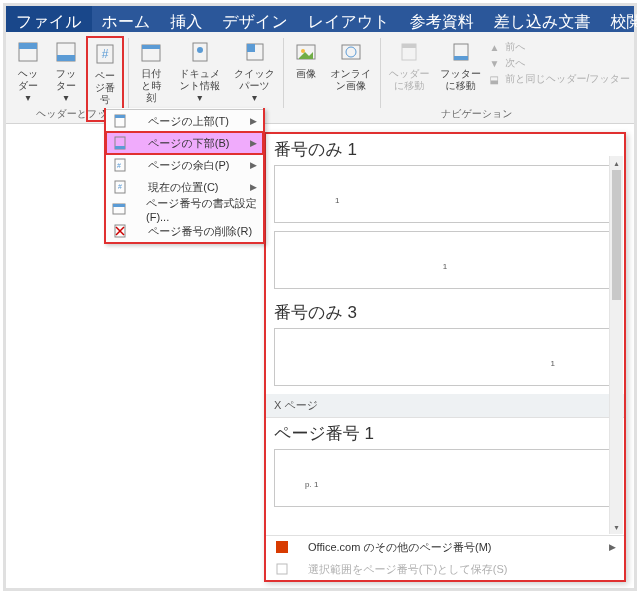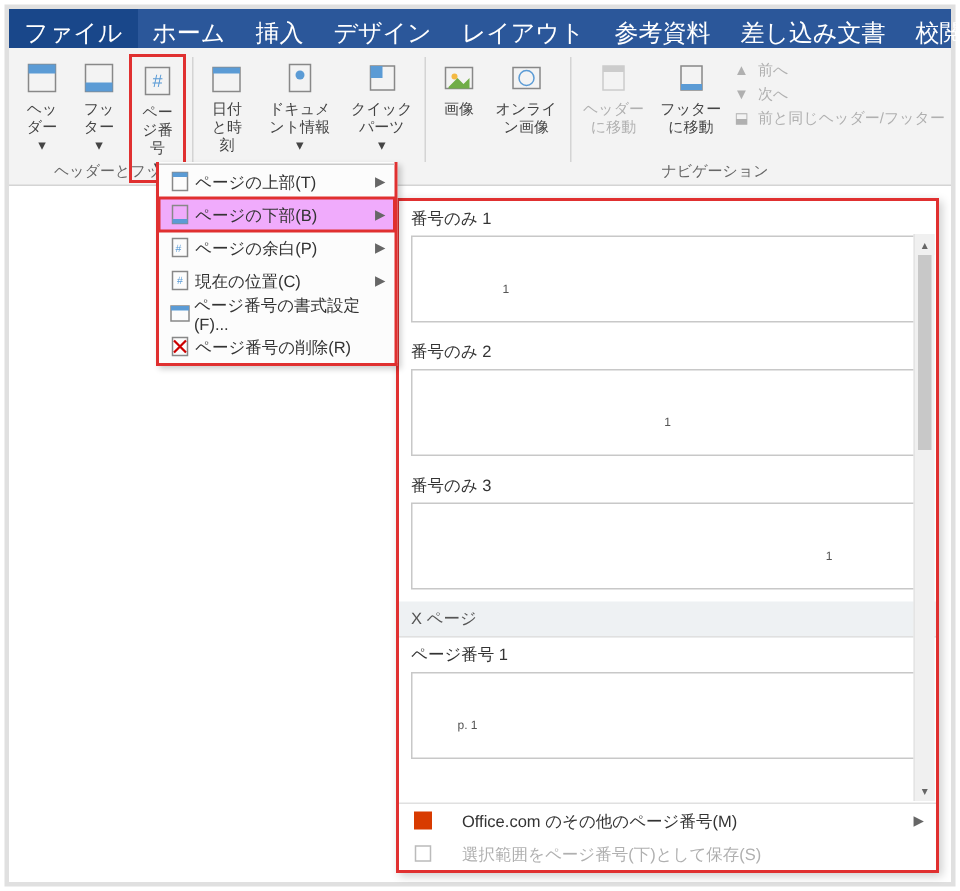--- a/index.html
+++ b/index.html
@@ -22,30 +22,30 @@
   .nav-label { left: 435px; }
 
   .nav-stack { display:flex; flex-direction:column; gap:2px; font-size:10px; color:#666; padding-top:4px; }
   .nav-row { display:flex; align-items:center; gap:4px; white-space:nowrap; }
   .nav-row.dis { color:#b0b0b0; }
   .nav-ico { width:14px; height:14px; display:flex; align-items:center; justify-content:center; }
 
   .menu { position: absolute; top: 102px; left: 98px; width: 161px; background: #fcfcfc; border: 1px solid #c8c8c8; box-shadow: 2px 2px 4px rgba(0,0,0,.2); z-index: 10; }
   .menu.red-wrap { border: 2px solid #e03030; border-top: none; padding-top:1px; }
   .menu-inner { border-top: 1px solid #c8c8c8; }
-  .mi { display:flex; align-items:center; height:22px; padding:0 6px; font-size:11px; color:#333; gap:2px; position:relative; }
+  .mi { display:flex; align-items:center; height:22px; padding:0 6px; font-size:11px; color:#333; gap:20px; position:relative; }
   .mi .mi-ico { width:16px; height:16px; display:flex; align-items:center; justify-content:center; }
   .mi .arrow { position:absolute; right:6px; font-size:9px; color:#666; }
   .mi.hl { background:#f0abfc; }
   .mi.hlred { outline: 2px solid #e03030; outline-offset:-1px; }
 
   .gallery { position:absolute; top:126px; left:258px; width:362px; height:450px; border:2px solid #e03030; border-left:2px solid #e03030; background:#fff; z-index:9; display:flex; flex-direction:column; box-shadow: 2px 2px 6px rgba(0,0,0,.2);}
   .g-head { background:#eef1f3; color:#555; font-size:11px; padding:4px 8px; border-bottom:1px solid #e0e0e0; }
   .g-scroll { flex:1; overflow:hidden; padding: 0; }
-  .g-item-label { font-size:11px; color:#333; padding:4px 8px 2px; }
+  .g-item-label { font-size:17px; color:#333; padding:4px 8px 2px; }
   .g-preview { margin:2px 8px 8px; border:1px solid #c8c8c8; height:58px; background:#fff; position:relative; }
   .g-preview .num { position:absolute; font-size:8px; color:#555; }
   .g-preview.p1 .num { left:60px; top:30px; }
   .g-preview.p2 .num { left:50%; top:30px; transform:translateX(-50%);}
   .g-preview.p3 .num { right:60px; top:30px; }
   .g-preview.p4 .num { left:30px; top:30px; }
   .scrollbar { position:absolute; right:1px; top:22px; bottom:46px; width:14px; background:#f0f0f0; border-left:1px solid #e4e4e4; }
   .sb-btn { height:14px; background:#f0f0f0; display:flex; align-items:center; justify-content:center; font-size:8px; color:#666; }
   .sb-track { position:absolute; top:14px; bottom:14px; left:0; right:0; }
   .sb-thumb { position:absolute; top:0; height:130px; left:2px; right:2px; background:#c8c8c8; }
@@ -257,21 +257,20 @@
     </div>
    </div>
   </div>
 
   <div class="gallery">
     <div class="g-scroll">
       <div class="g-item-label">番号のみ 1</div>
       <div class="g-preview p1">
           <span class="num">1</span>
         </div>
-      <div class="g-item-label">番号のみ 2</div>
       <div class="g-preview p2">
           <span class="num">1</span>
         </div>
       <div class="g-item-label">番号のみ 3</div>
       <div class="g-preview p3">
           <span class="num">1</span>
         </div>
       <div class="g-head" style="margin:0 -0px">X ページ</div>
       <div class="g-item-label">ページ番号 1</div>
       <div class="g-preview p4">

